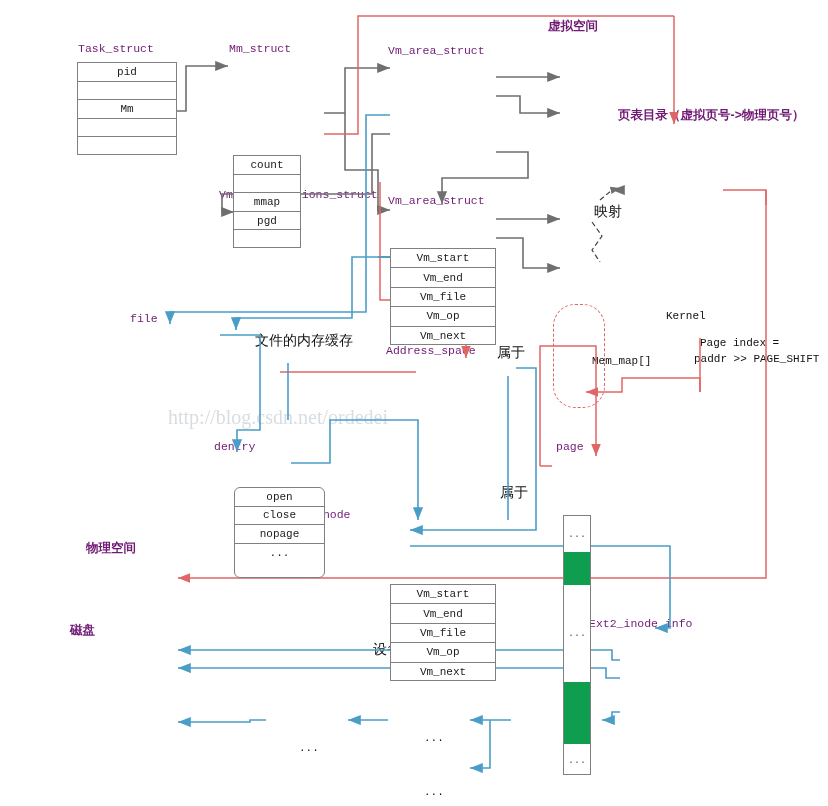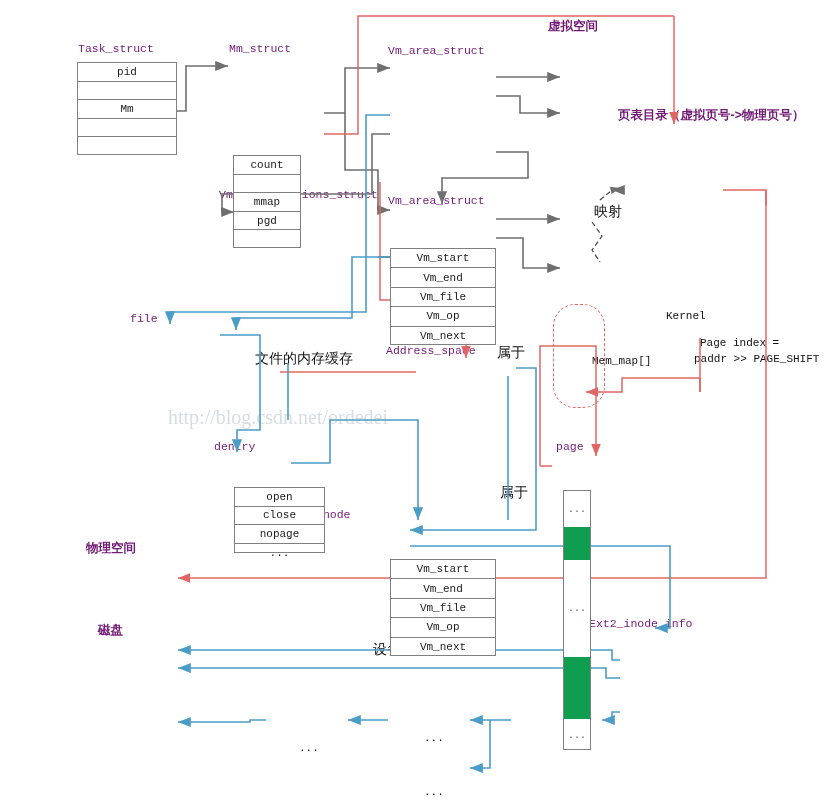--- a/index.html
+++ b/index.html
@@ -157,21 +157,21 @@
   <div class="cap" style="left:388px;top:44px;">Vm_area_struct</div>
   <div class="box z2" style="left:390px;top:62px;width:106px;height:97px;">
     <div class="row" style="height:19.4px;">Vm_start</div>
     <div class="row" style="height:19.4px;">Vm_end</div>
     <div class="row" style="height:19.4px;">Vm_file</div>
     <div class="row" style="height:19.4px;">Vm_op</div>
     <div class="row" style="height:19.4px;">Vm_next</div>
   </div>
 
   <div class="cap" style="left:219px;top:188px;">Vm_vm_operations_struct</div>
-  <div class="box z2" style="left:234px;top:204px;width:91px;height:66px;">
+  <div class="box z2" style="left:234px;top:204px;width:91px;height:91px;border-radius:6px;">
     <div class="row" style="height:18.5px;">open</div>
     <div class="row" style="height:18.5px;">close</div>
     <div class="row" style="height:18.5px;">nopage</div>
     <div class="row" style="height:18.5px;">...</div>
   </div>
 
   <div class="cap" style="left:388px;top:194px;">Vm_area_struct</div>
   <div class="box z2" style="left:390px;top:210px;width:106px;height:97px;">
     <div class="row" style="height:19.4px;">Vm_start</div>
     <div class="row" style="height:19.4px;">Vm_end</div>
@@ -203,36 +203,36 @@
     </g>
   </svg>
 
   <div class="cap cn" style="left:618px;top:107px;">页表目录（虚拟页号-&gt;物理页号）</div>
 
   <div class="lbl mono" style="left:700px;top:337px;">Page index =</div>
   <div class="lbl mono" style="left:694px;top:353px;text-align:right;">paddr &gt;&gt; PAGE_SHIFT</div>
 
   <div class="cap" style="left:130px;top:312px;">file</div>
 
-  <div class="lbl" style="left:255px;top:350px;">文件的内存缓存</div>
+  <div class="lbl" style="left:255px;top:332px;">文件的内存缓存</div>
 
   <div class="cap" style="left:386px;top:344px;">Address_space</div>
 
   <div class="lbl" style="left:497px;top:344px;">属于</div>
   <div class="lbl" style="left:500px;top:484px;">属于</div>
 
   <div class="cap" style="left:214px;top:440px;">dentry</div>
 
   <div class="cap" style="left:316px;top:508px;">inode</div>
 
   <div class="cap" style="left:556px;top:440px;">page</div>
 
   <div class="cap cn" style="left:86px;top:540px;">物理空间</div>
 
-  <div class="cap cn" style="left:98px;top:622px;font-family:Liberation Mono, monospace;">磁盘</div>
+  <div class="cap cn" style="left:70px;top:622px;font-family:Liberation Mono, monospace;">磁盘</div>
 
   <div class="lbl" style="left:370px;top:641px;background:#fff;padding:0 3px;">设备块号</div>
 
   <div class="cap" style="left:589px;top:617px;">Ext2_inode_info</div>
 
   <div class="lbl mono" style="left:299px;top:742px;">...</div>
   <div class="lbl mono" style="left:424px;top:732px;">...</div>
   <div class="lbl mono" style="left:424px;top:786px;">...</div>
 
   <div class="wm" style="left:168px;top:406px;font-size:20px;">http://blog.csdn.net/ordedei</div>

